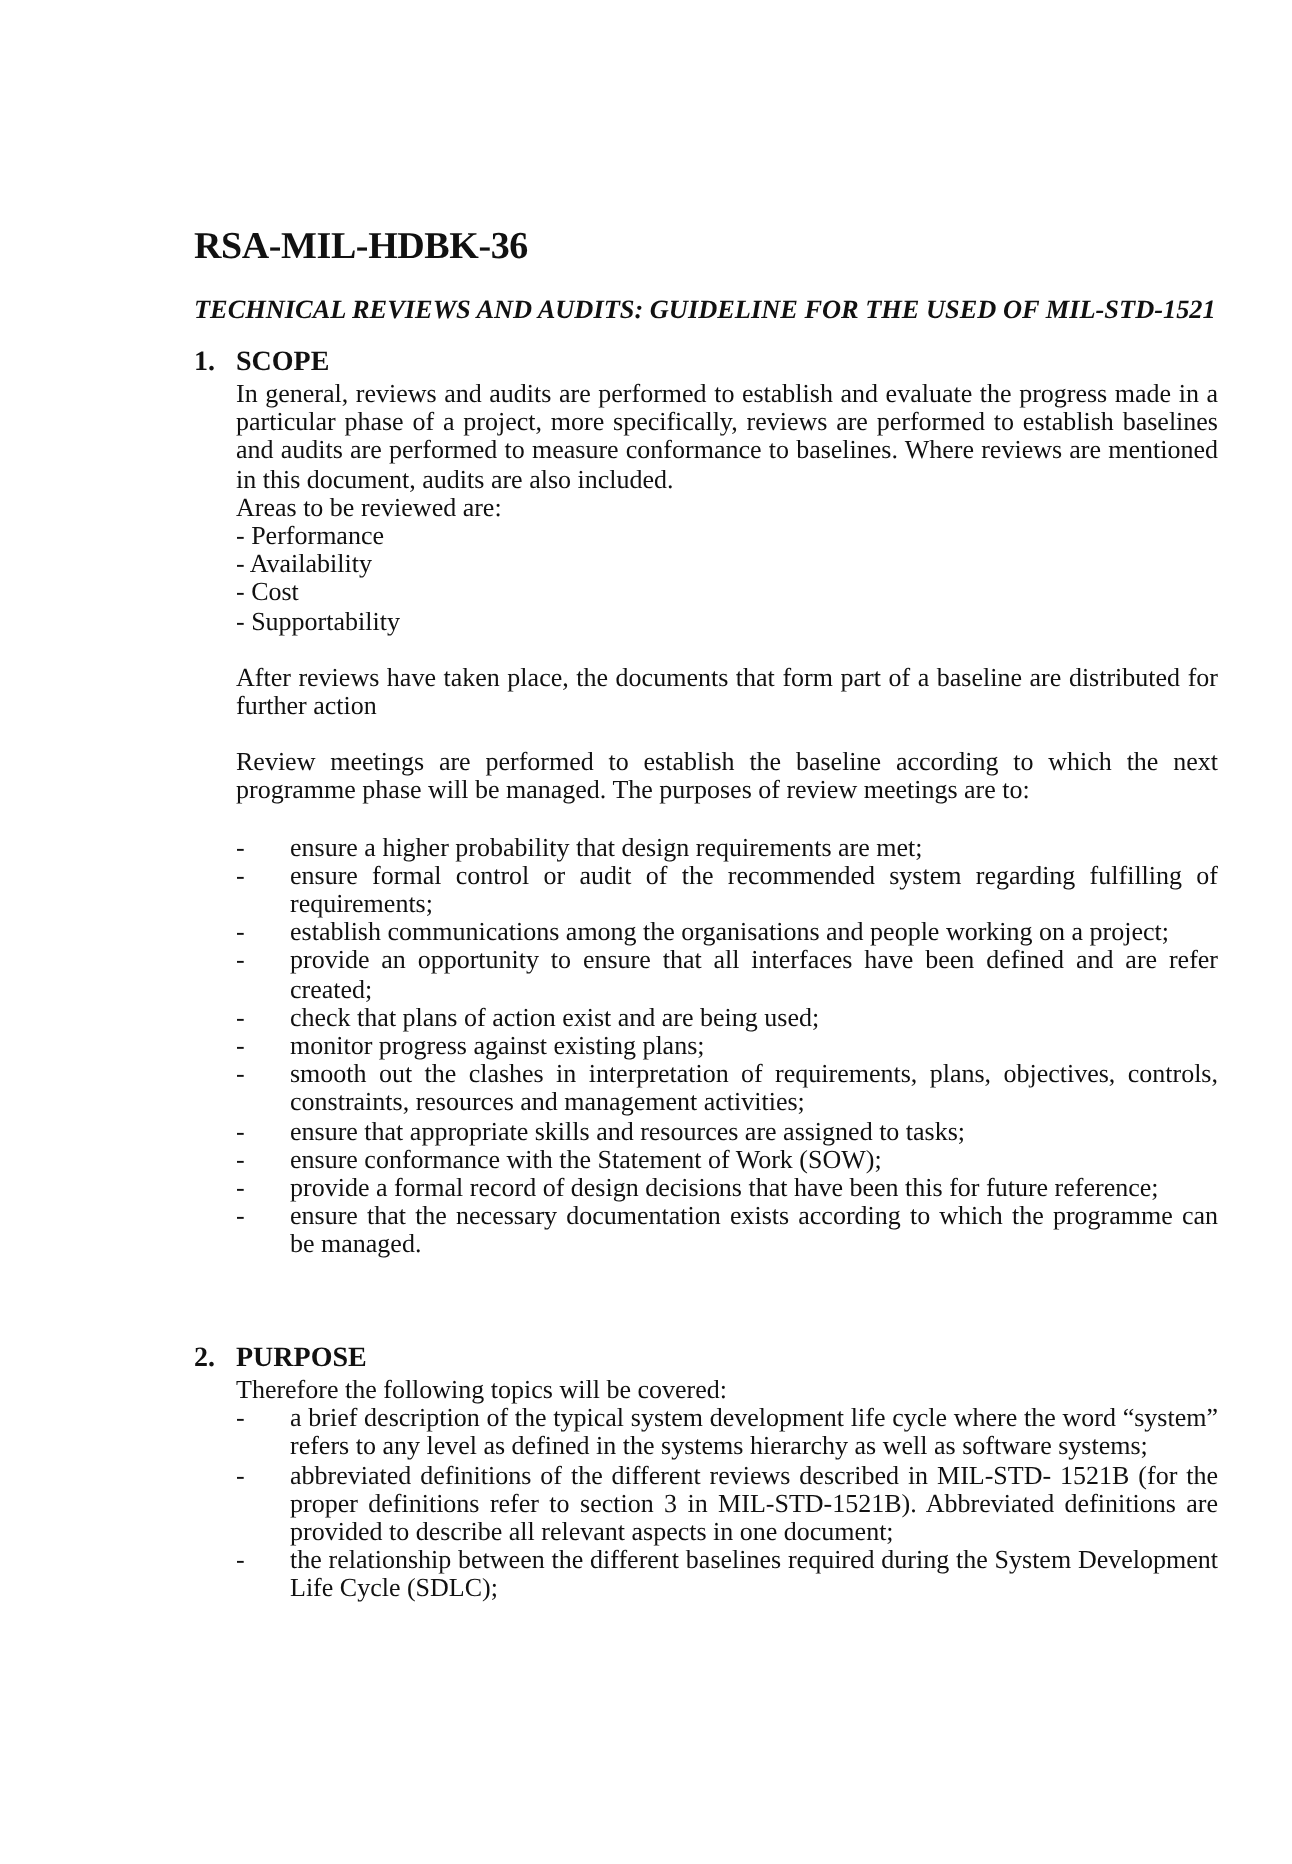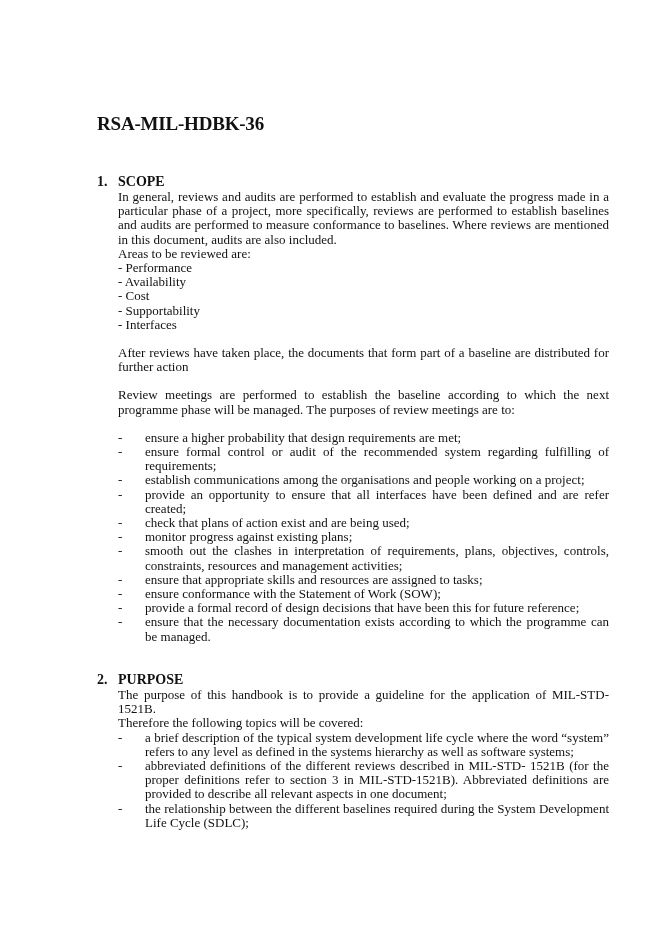--- a/index.html
+++ b/index.html
@@ -19,35 +19,35 @@
   .dash-list { margin: 0; padding: 0; list-style: none; }
   .dash-list li { display: flex; line-height: 14.2px; }
   .dash { width: 27px; flex: none; padding-left: 0; }
   .dash-text { flex: 1; text-align: justify; }
 </style>
 </head>
 <body>
 
 <div class="page">
   <div class="doc-id">RSA-MIL-HDBK-36</div>
+  <div class="subtitle">TECHNICAL REVIEWS AND AUDITS: GUIDELINE FOR THE USED OF MIL-STD-1521</div>
 
   <div class="section" style="top:170px;">
     <div class="sec-head">
       <span class="sec-num">1.</span>
       <span>SCOPE</span>
     </div>
     <div class="body">
       <div class="just">In general, reviews and audits are performed to establish and evaluate the progress made in a particular phase of a project, more specifically, reviews are performed to establish baselines and audits are performed to measure conformance to baselines. Where reviews are mentioned in this document, audits are also included.</div>
       <div>Areas to be reviewed are:</div>
       <ul class="plain-list">
         <li>- Performance</li>
         <li>- Availability</li>
         <li>- Cost</li>
         <li>- Supportability</li>
-        <li>- Interfaces</li>
       </ul>
       <div class="gap"></div>
       <div class="just">After reviews have taken place, the documents that form part of a baseline are distributed for further action</div>
       <div class="gap"></div>
       <div class="just">Review meetings are performed to establish the baseline according to which the next programme phase will be managed. The purposes of review meetings are to:</div>
       <div class="gap"></div>
       <ul class="dash-list">
         <li>
             <span class="dash">-</span>
             <span class="dash-text">ensure a higher probability that design requirements are met;</span>
@@ -95,21 +95,20 @@
       </ul>
     </div>
   </div>
 
   <div class="section" style="top:668px;">
     <div class="sec-head">
       <span class="sec-num">2.</span>
       <span>PURPOSE</span>
     </div>
     <div class="body">
-      <div class="just">The purpose of this handbook is to provide a guideline for the application of MIL-STD-1521B.</div>
       <div>Therefore the following topics will be covered:</div>
       <ul class="dash-list">
         <li>
             <span class="dash">-</span>
             <span class="dash-text">a brief description of the typical system development life cycle where the word “system” refers to any level as defined in the systems hierarchy as well as software systems;</span>
           </li>
         <li>
             <span class="dash">-</span>
             <span class="dash-text">abbreviated definitions of the different reviews described in MIL-STD- 1521B (for the proper definitions refer to section 3 in MIL-STD-1521B). Abbreviated definitions are provided to describe all relevant aspects in one document;</span>
           </li>

